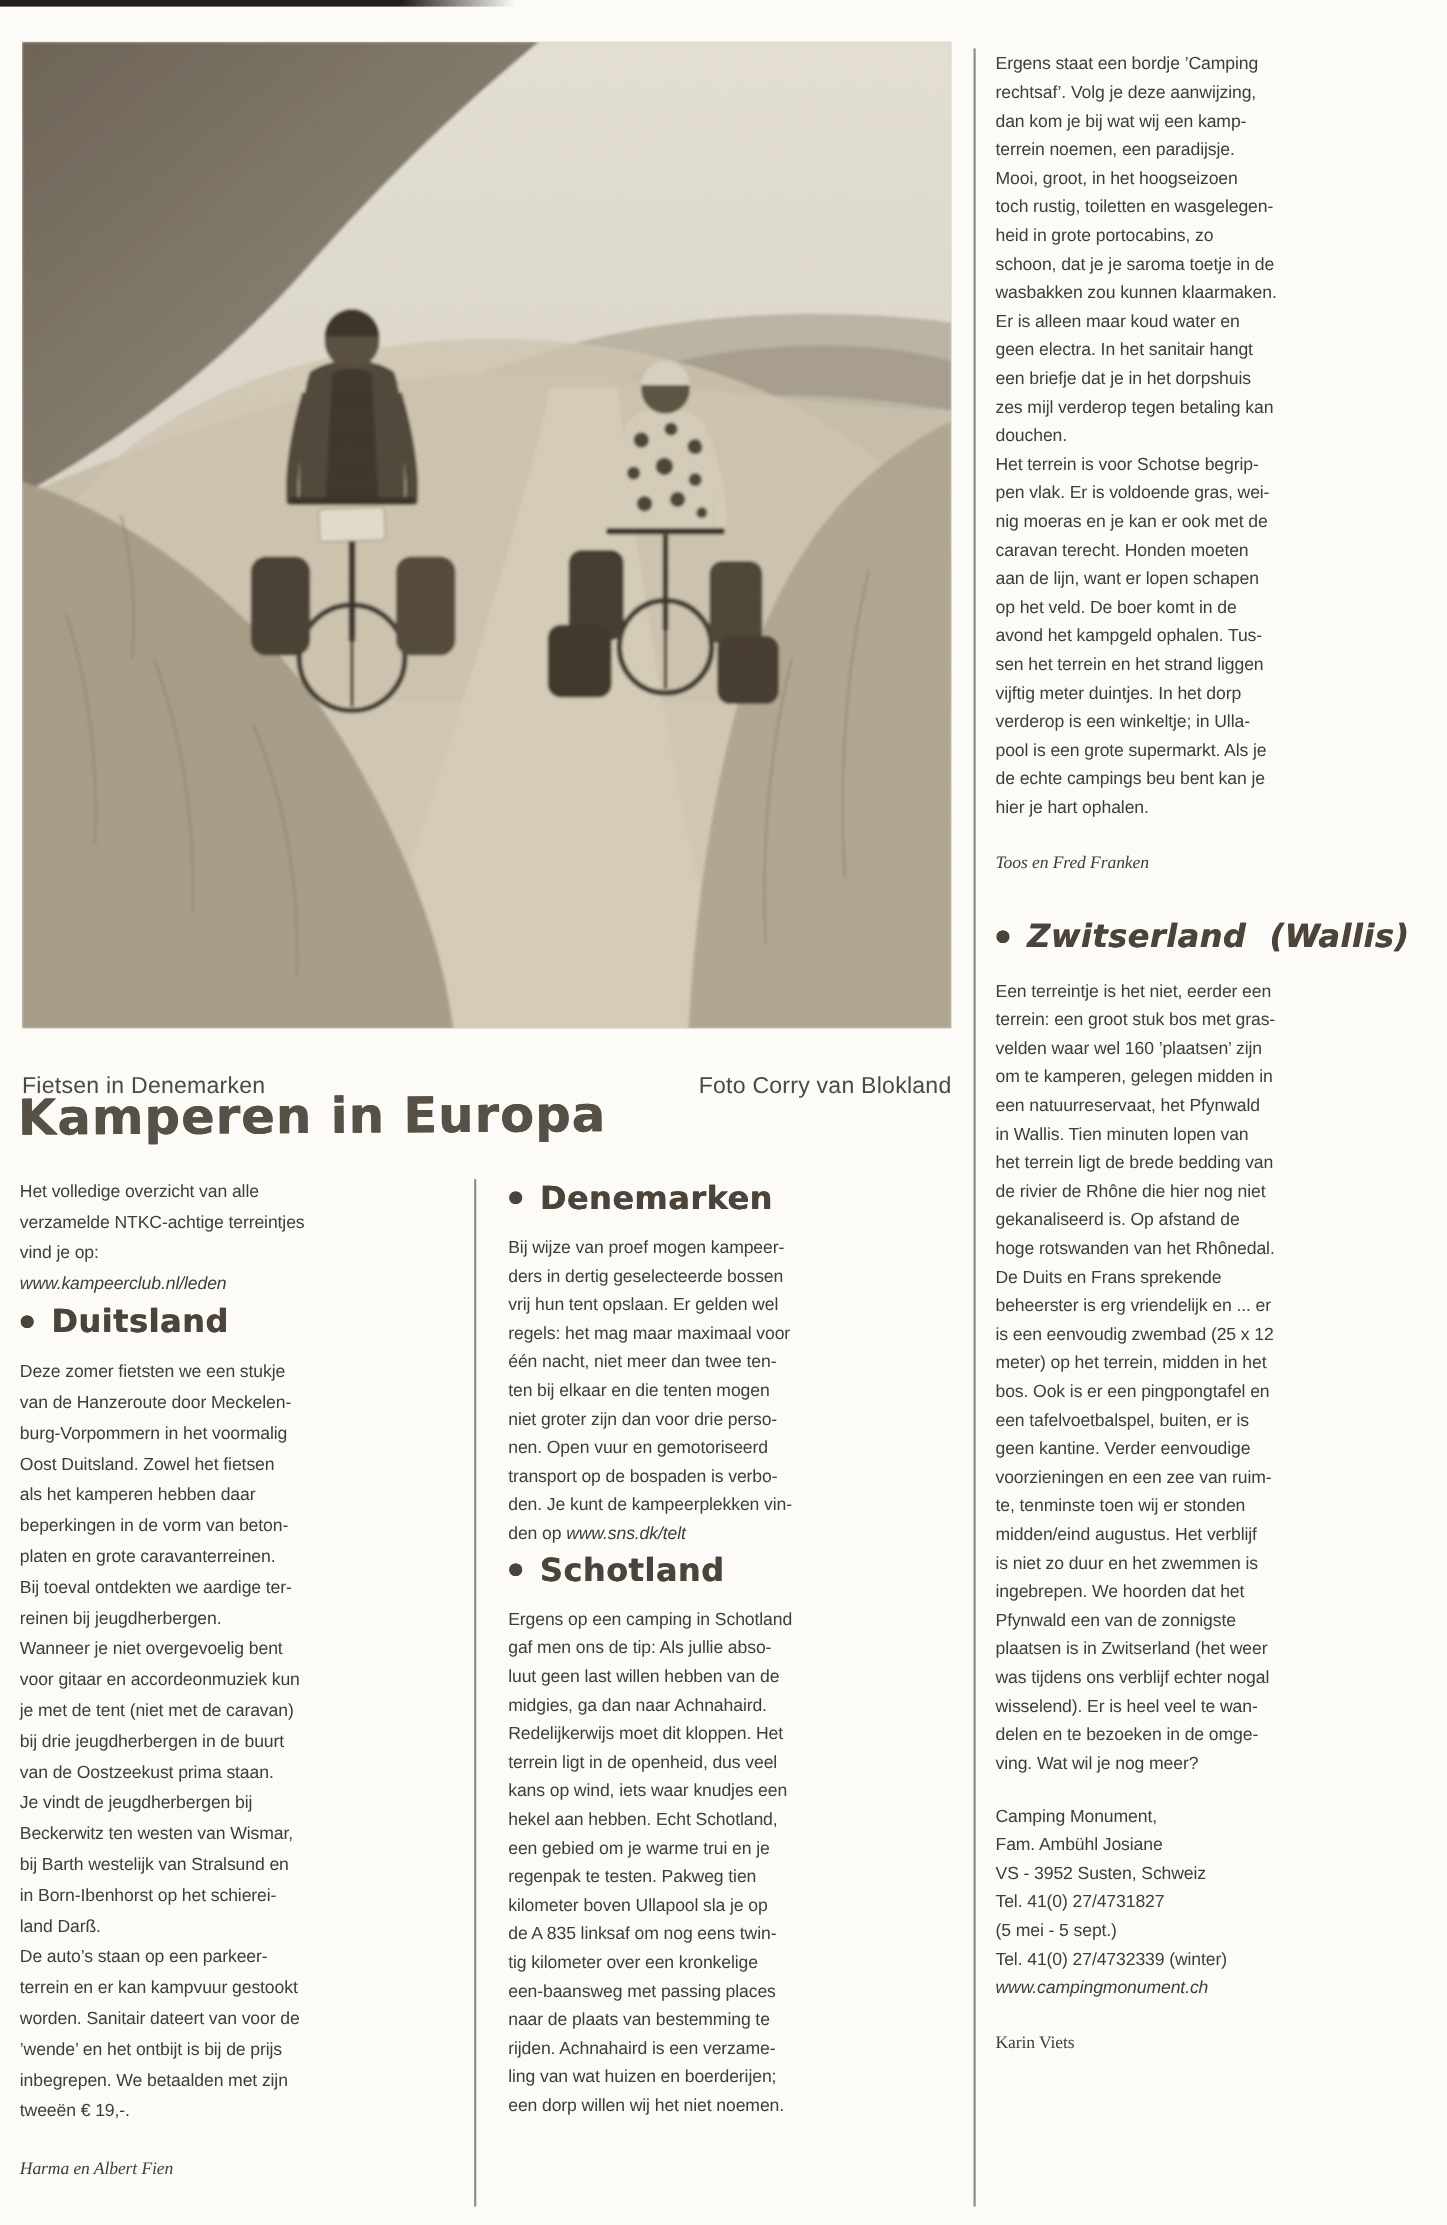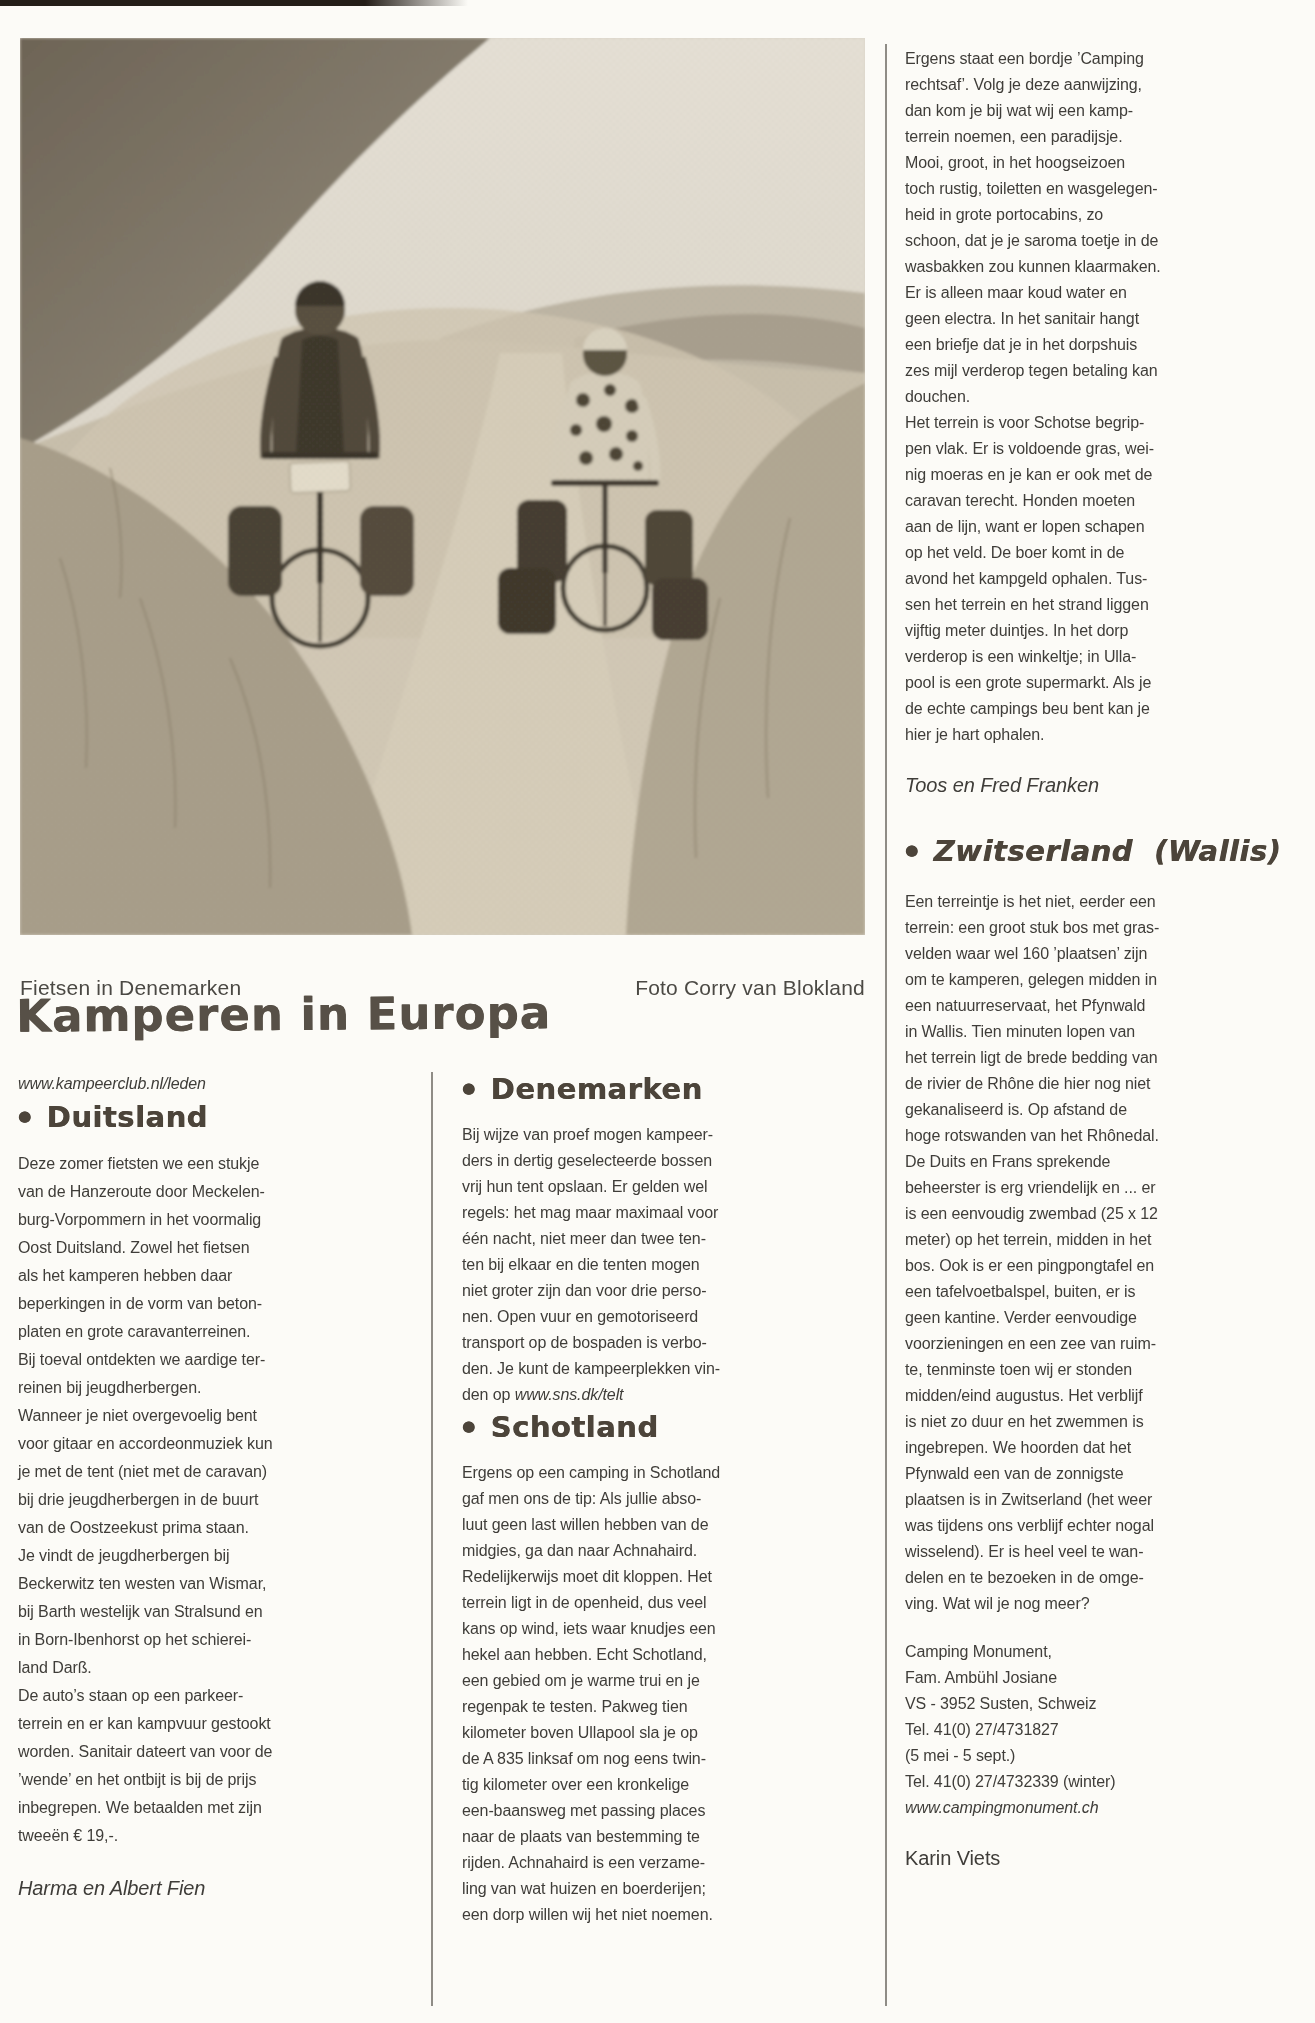--- a/index.html
+++ b/index.html
@@ -15,21 +15,21 @@
   .title{position:absolute;left:16px;top:988px;margin:0;font-family:"DejaVu Sans",sans-serif;
       font-size:45px;font-weight:700;color:#575047;letter-spacing:1px;
       text-shadow:.6px 0 0 #575047;transform:rotate(-.35deg);}
   .col{position:absolute;}
   .col-left{left:18px;top:1070px;width:402px;}
   .col-mid{left:462px;top:1070px;width:406px;}
   .col-right{left:905px;top:46px;width:402px;}
   .body{margin:0;font-size:16px;line-height:26px;white-space:pre-line;color:#3f3d39;letter-spacing:-0.1px;}
   .col-left .body{line-height:28px;}
   .italic{font-style:italic;}
-  .sig{margin-top:24px;font-size:20px;}
+  .sig{margin-top:24px;font-size:16px;font-family:Liberation Serif, serif;}
   h2.heading{margin:0;font-family:"DejaVu Sans",sans-serif;font-size:29px;font-weight:700;
       color:#4c443a;letter-spacing:.5px;text-shadow:.5px 0 0 #4c443a;line-height:36px;}
   h2 .htext{white-space:pre-wrap;}
   h2 .bullet{font-size:15px;vertical-align:6px;margin-right:15px;color:#4c443a;}
   .h-gap{margin-top:24px;}
   .p-gap{margin-top:15px;}
   .divider{position:absolute;width:2px;background:#8f8c86;}
   .divider-right{left:885px;top:44px;height:1962px;}
   .divider-left{left:431px;top:1072px;height:934px;}
 </style>
@@ -126,20 +126,23 @@
   <span>Fietsen in Denemarken</span>
   <span>Foto Corry van Blokland</span>
 </div>
 
 <h1 class="title">Kamperen in Europa</h1>
 
 <div class="divider divider-right"></div>
 <div class="divider divider-left"></div>
 
 <div class="col col-left">
+  <p class="body">Het volledige overzicht van alle
+verzamelde NTKC-achtige terreintjes
+vind je op:</p>
   <p class="body italic">www.kampeerclub.nl/leden</p>
   <h2 class="heading h-gap"><span class="bullet">●</span><span class="htext">Duitsland</span></h2>
   <p class="body p-gap">Deze zomer fietsten we een stukje
 van de Hanzeroute door Meckelen-
 burg-Vorpommern in het voormalig
 Oost Duitsland. Zowel het fietsen
 als het kamperen hebben daar
 beperkingen in de vorm van  beton-
 platen en grote caravanterreinen.
 Bij toeval ontdekten we aardige ter-

